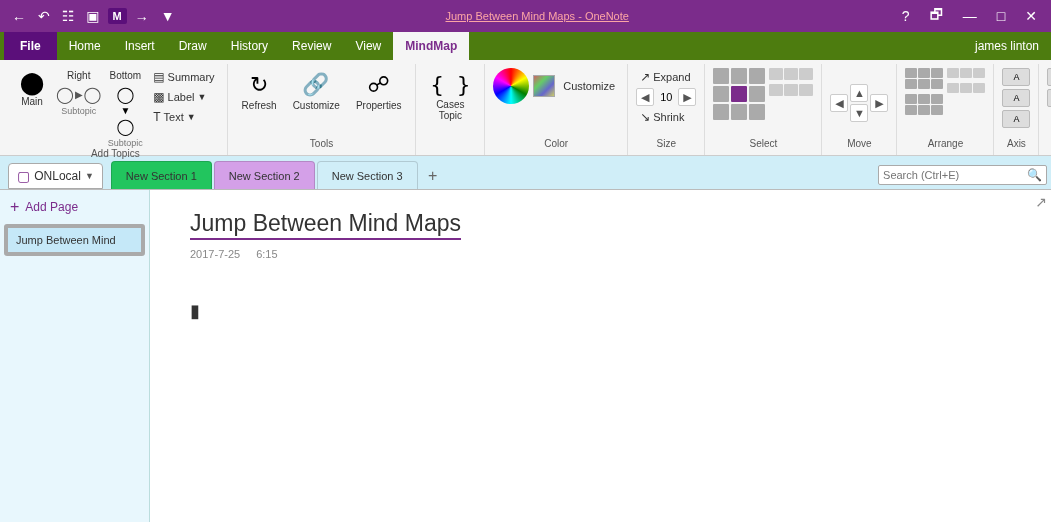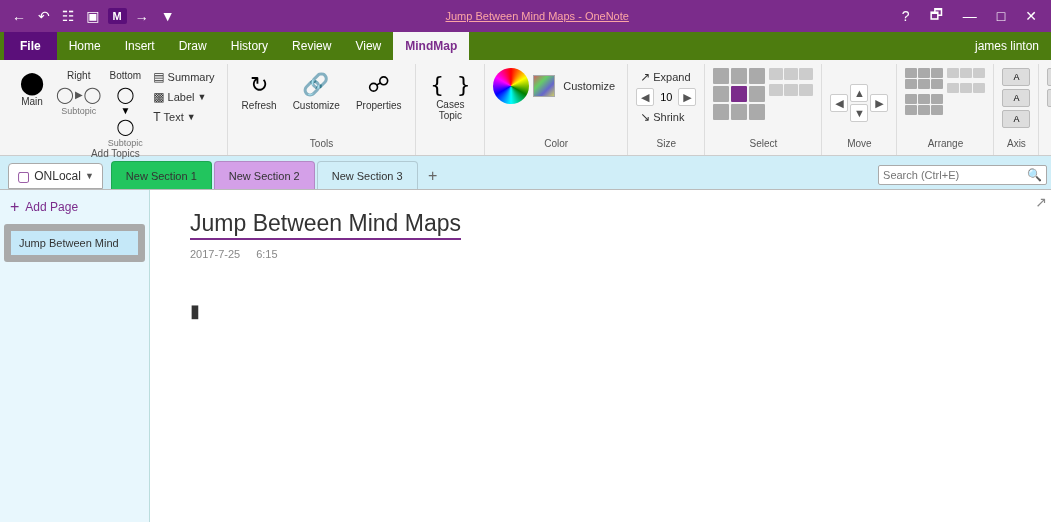--- a/index.html
+++ b/index.html
@@ -215,21 +215,21 @@
       font-size: 12px;
       border-radius: 3px;
     }
     .page-item {
       padding: 6px 8px;
       cursor: pointer;
       font-size: 11px;
       color: #333;
       border-radius: 3px;
       background: white;
-      border: 7px solid #7f1d1d;
+      border: 4px solid #7f1d1d;
       margin-top: 4px;
       white-space: nowrap;
       overflow: hidden;
       text-overflow: ellipsis;
     }
     .page-item.active { background: #c5e8f8; border-color: #aaa; }
 
     
     .content-area {
       flex: 1;

